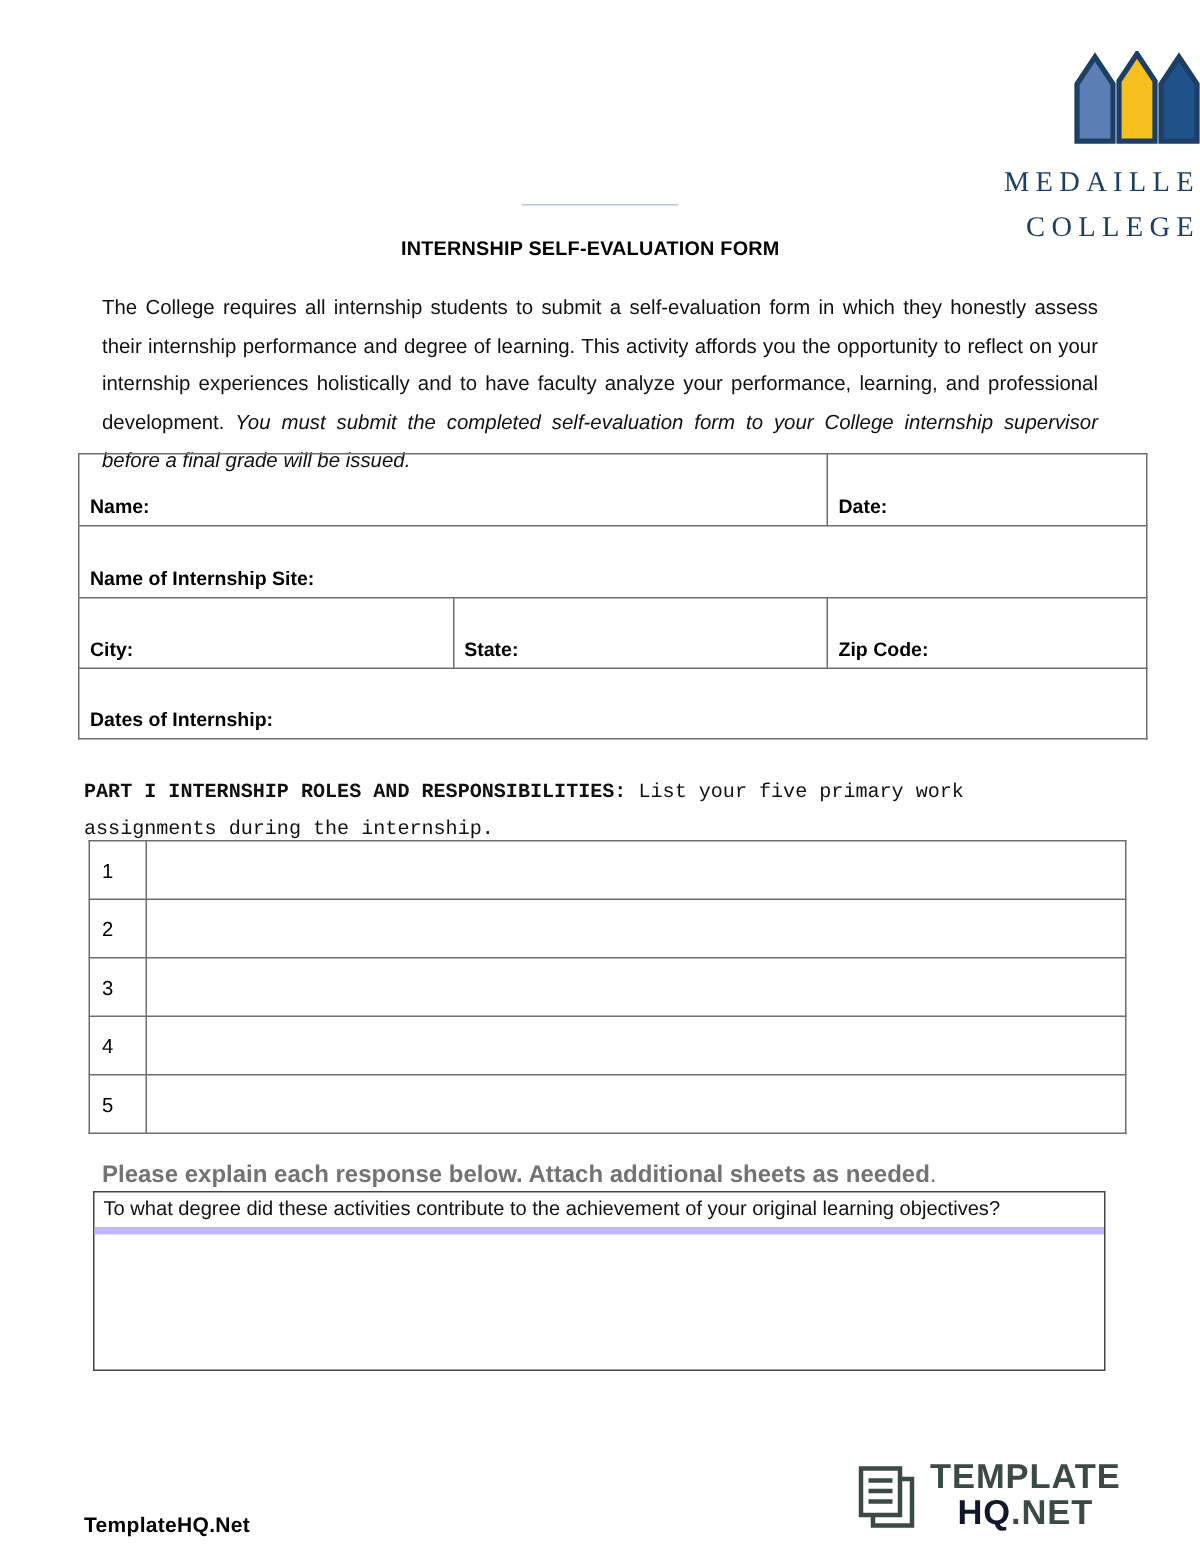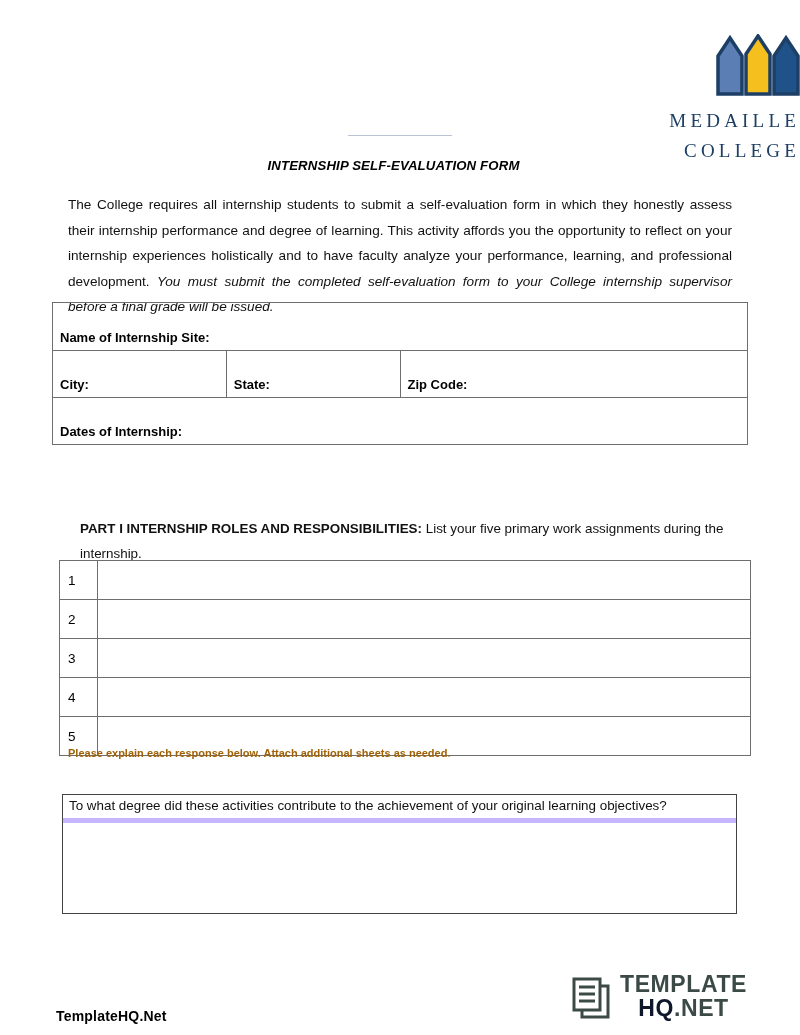--- a/index.html
+++ b/index.html
@@ -51,21 +51,20 @@
   .doc-title {
     position: absolute;
     top: 158px;
     left: 0;
     width: 787px;
     text-align: center;
     font-size: 13.2px;
     font-weight: bold;
     letter-spacing: 0.15px;
     color: #000;
-    font-style: italic;
   }
 
   
   .intro {
     position: absolute;
     top: 192px;
     left: 68px;
     width: 664px;
     font-size: 13.6px;
     line-height: 25.5px;
@@ -92,25 +91,26 @@
   #info-table { top: 302px; left: 52px; width: 696px; }
   #info-table tr.r1 td { height: 42px; }
   #info-table tr.r2 td { height: 42px; margin-top: 48px; }
   #info-table tr.r3 td { height: 41px; }
   #info-table tr.r4 td { height: 41px; }
 
   
   .part-head {
     position: absolute;
     top: 516px;
-    left: 80px;
+    left: 56px;
     width: 664px;
     font-size: 13.4px;
     line-height: 25px;
     color: #111;
+    font-family: Liberation Mono, monospace;
   }
   .part-head b { font-weight: bold; }
 
   
   #roles-table { top: 560px; left: 59px; width: 692px; }
   #roles-table td {
     height: 38px;
     vertical-align: middle;
     font-weight: normal;
     font-size: 13.5px;
@@ -118,26 +118,26 @@
   }
   #roles-table td.num {
     width: 29px;
     text-align: left;
     padding-left: 8px;
   }
 
   
   .explain-head {
     position: absolute;
-    top: 747px;
+    top: 775px;
     left: 68px;
     width: 664px;
-    font-size: 11px;
-    font-weight: bold;
-    color: #a16207;
+    font-size: 16px;
+    font-weight: bold;
+    color: #737373;
   }
   .explain-head .tail { font-weight: normal; }
 
   .answer-box {
     position: absolute;
     top: 794px;
     left: 62px;
     width: 675px;
     height: 120px;
     border: 1px solid #444;
@@ -204,20 +204,24 @@
     <div>COLLEGE</div>
   </div>
 </div>
 
 <div class="doc-title">INTERNSHIP SELF-EVALUATION FORM</div>
 
 <div class="intro"><span>The College requires all internship students to submit a self-evaluation form in which they honestly assess their internship performance and degree of learning. This activity affords you the opportunity to reflect on your internship experiences holistically and to have faculty analyze your performance, learning, and professional development. </span><span class="ital">You must submit the completed self-evaluation form to your College internship supervisor before a final grade will be issued.</span></div>
 
 <table class="tbl" id="info-table">
   <tbody>
+      <tr class="r1">
+    <td colspan="2" style="width:491px;"><span>Name:</span></td>
+    <td colspan="2" style="width:205px;"><span>Date:</span></td>
+  </tr>
   <tr class="r2">
     <td colspan="4"><span>Name of Internship Site:</span></td>
   </tr>
   <tr class="r3">
     <td style="width:395px;"><span>City:</span></td>
     <td style="width:96px;"><span>State:</span></td>
     <td colspan="2" style="width:205px;margin-top:44px;"><span>Zip Code:</span></td>
   </tr>
   <tr class="r4">
     <td colspan="4"><span>Dates of Internship:</span></td>

